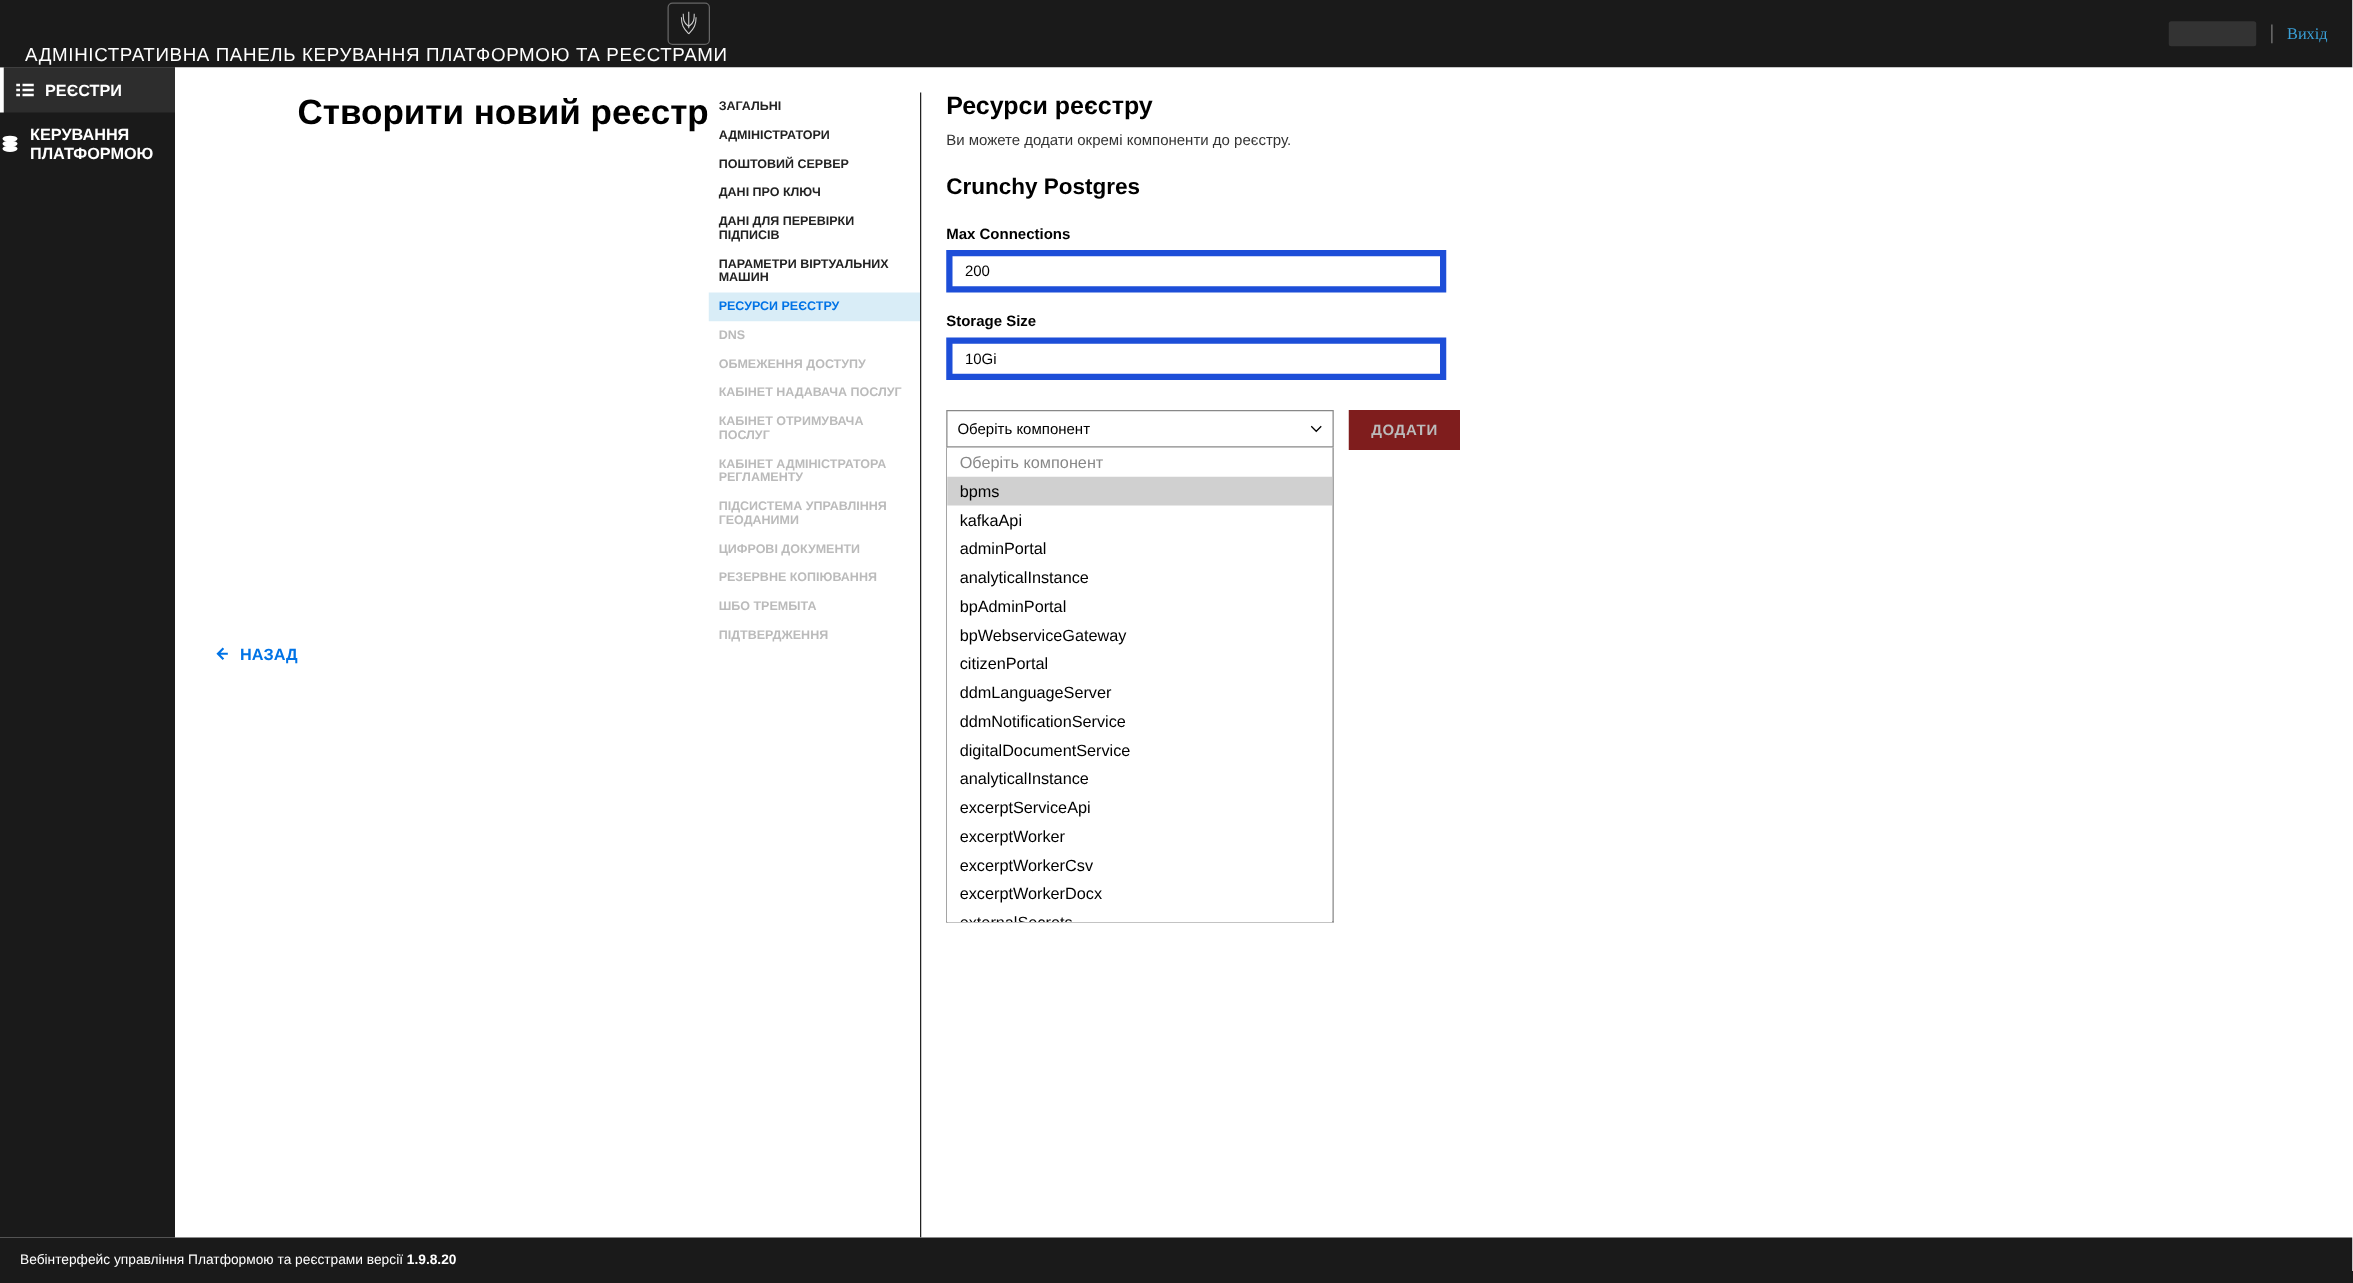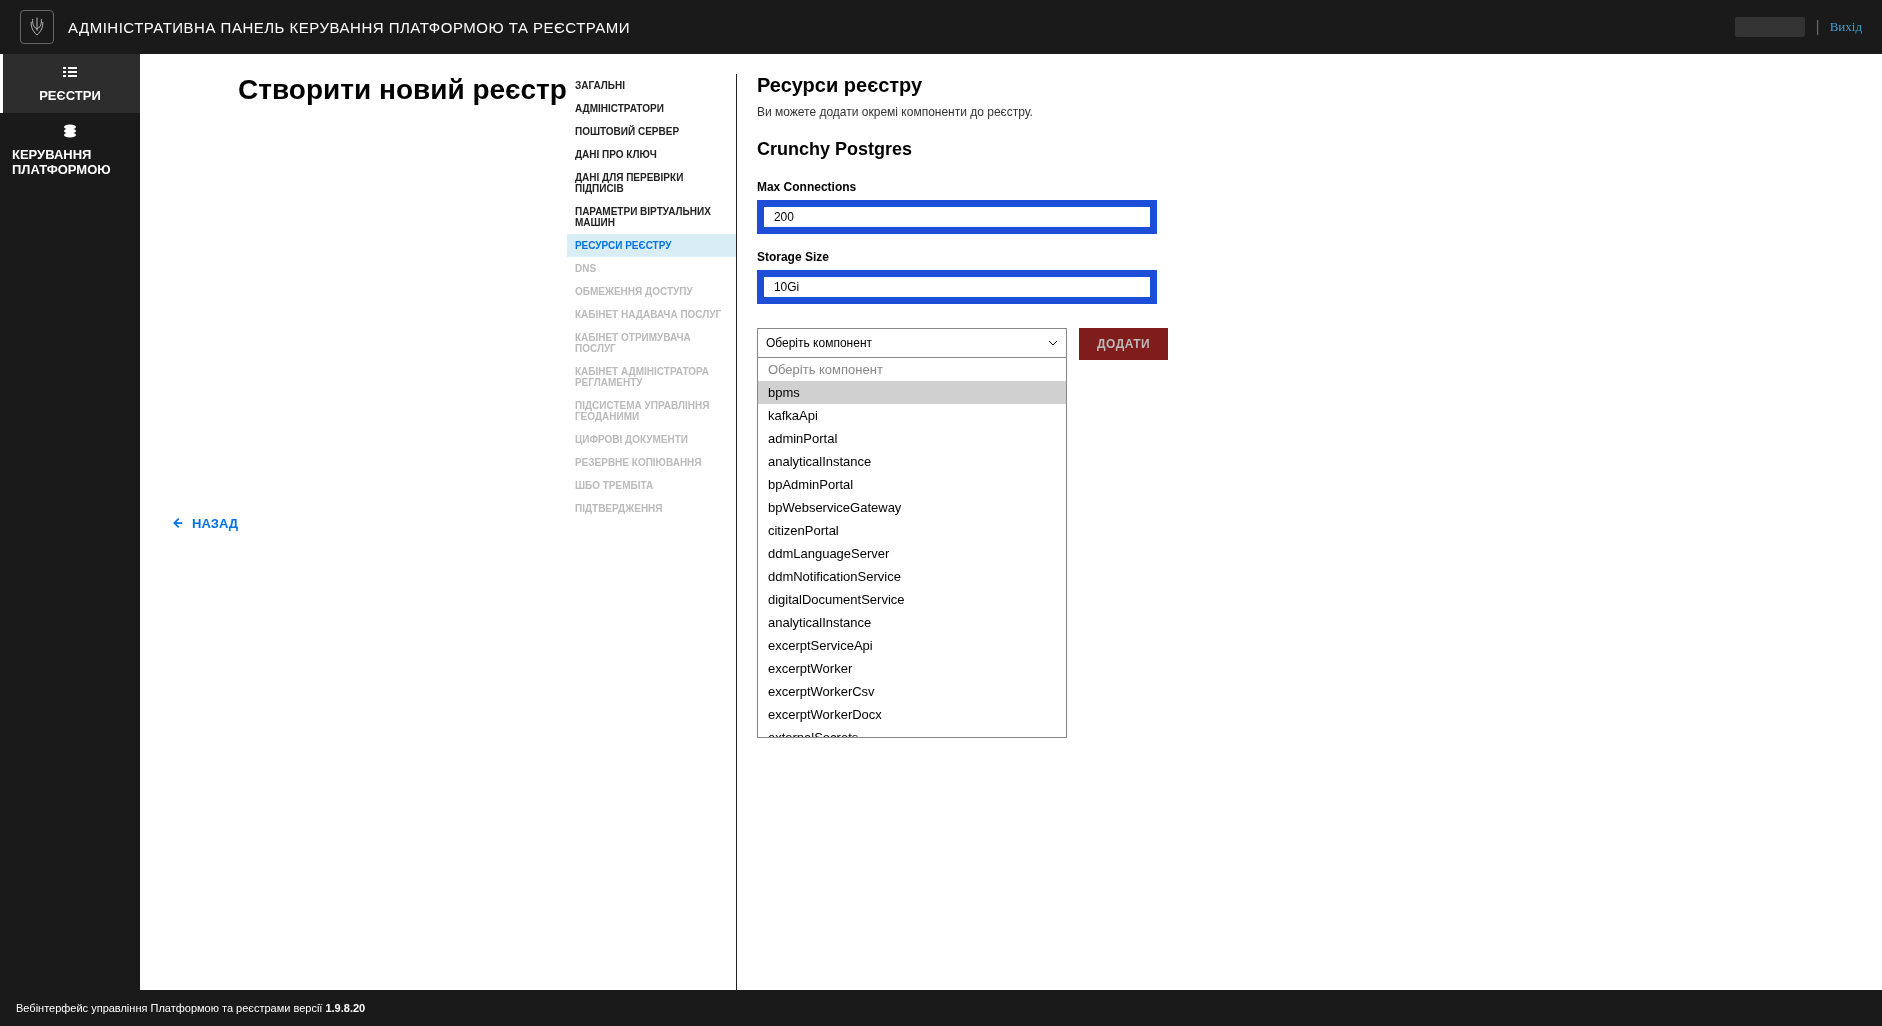--- a/index.html
+++ b/index.html
@@ -17,21 +17,21 @@
   
   .header {
     background: #1a1a1a;
     height: 54px;
     display: flex;
     align-items: center;
     padding: 0 20px;
     justify-content: space-between;
     flex-shrink: 0;
   }
-  .header-left { display: flex; align-items: center; }
+  .header-left { display: flex; align-items: flex-end; flex-direction: column; }
   .logo-box {
     width: 34px; height: 34px;
     border: 1px solid #666;
     border-radius: 4px;
     display: flex; align-items: center; justify-content: center;
     margin-right: 14px;
   }
   .logo-box svg { width: 18px; height: 22px; fill: none; stroke: #ccc; stroke-width: 1.2; }
   .header-title {
     color: #fff;
@@ -54,27 +54,26 @@
     min-height: 0;
   }
   .sidebar {
     width: 140px;
     background: #1a1a1a;
     padding-top: 0;
     flex-shrink: 0;
   }
   .sidebar-item {
     display: flex; align-items: center;
-    padding: 10px 12px;
+    padding: 10px 0;
     color: #fff;
     font-size: 13px;
     font-weight: 700;
     cursor: pointer;
     gap: 8px;
-    flex-direction: column;
   }
   .sidebar-item.active { background: #2d2d2d; border-left: 3px solid #fff; padding-left: 9px;}
   .sidebar-item .sicon { width: 16px; display: flex; justify-content:center; }
   .sidebar-item .sicon svg { width: 16px; height: 16px; fill: #fff; }
 
   .main {
     flex: 1;
     background: #fff;
     padding: 20px 30px 0 30px;
     display: flex;
@@ -118,21 +117,21 @@
   }
   .section-desc { font-size: 12px; color: #333; margin-bottom: 20px;}
   .subsection-title {
     font-family: 'Arial Black', Arial, sans-serif;
     font-size: 18px; font-weight: 900; margin-bottom: 20px;
   }
   .field { margin-bottom: 16px; }
   .field-label { font-size: 12px; font-weight: 700; margin-bottom: 6px; display: block;}
   .field-input {
     width: 400px; height: 34px;
-    border: 7px solid #1d4ed8;
+    border: 5px solid #1d4ed8;
     padding: 0 10px; font-size: 12px;
   }
   .add-row { display: flex; gap: 12px; margin-top: 24px; align-items: flex-start;}
   .select-wrap { position: relative; }
   .select-box {
     width: 310px; height: 30px;
     border: 1px solid #888;
     display: flex; align-items: center; justify-content: space-between;
     padding: 0 8px; font-size: 12px;
     background: #fff; cursor: pointer;

